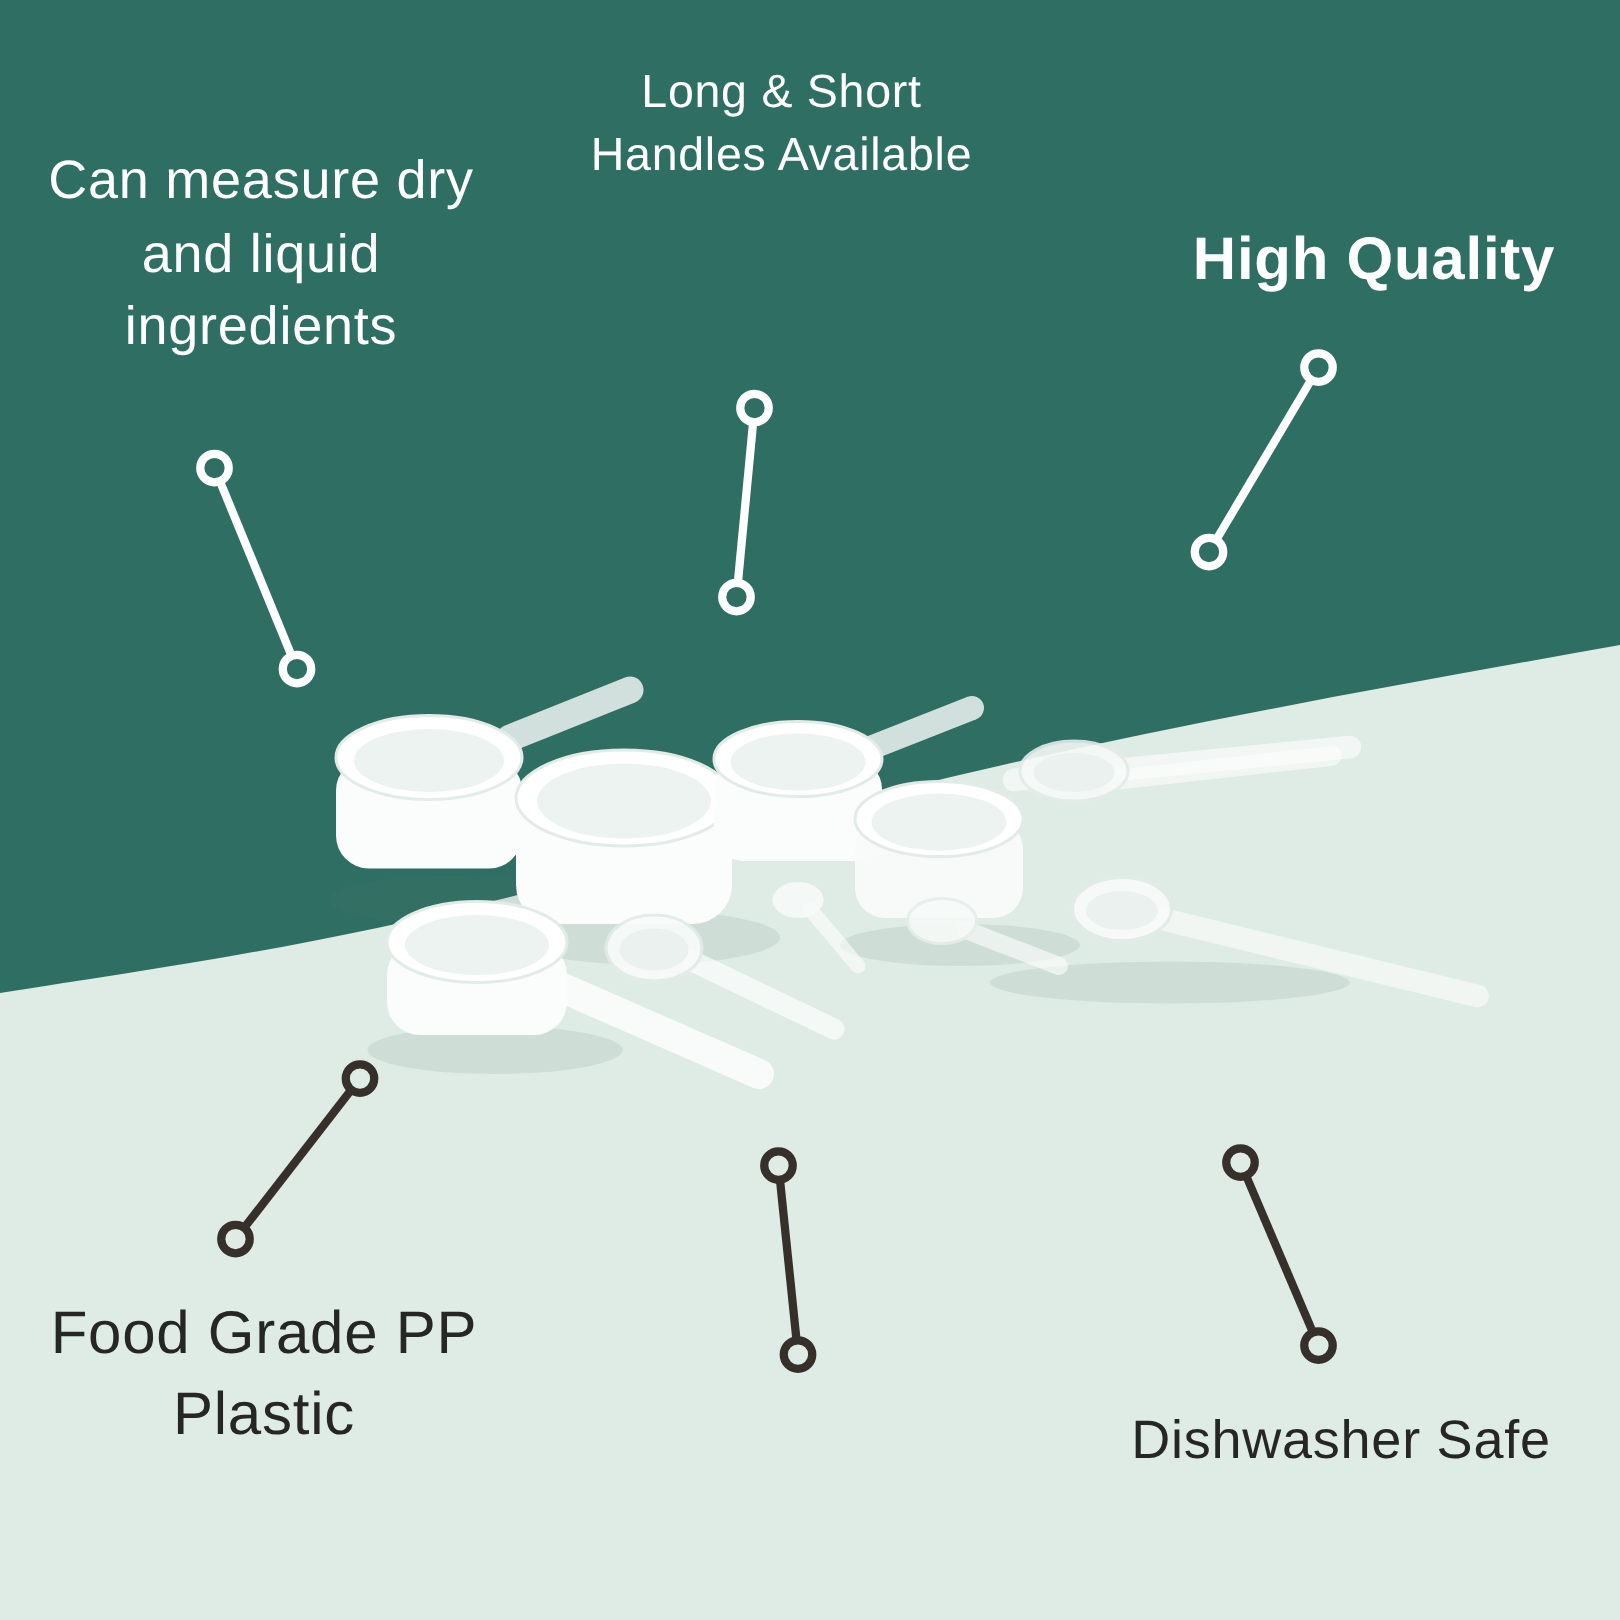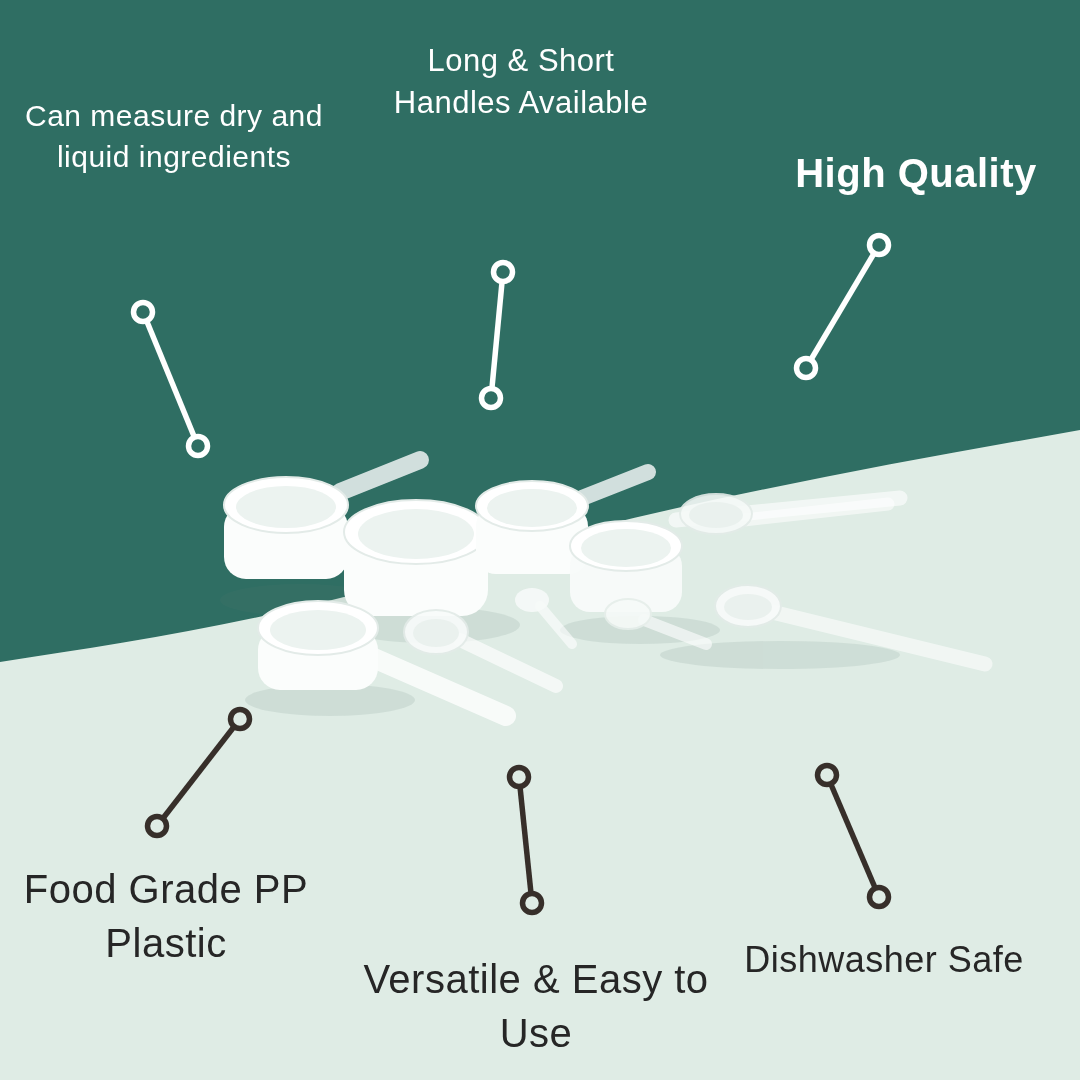--- a/index.html
+++ b/index.html
@@ -21,22 +21,22 @@
   svg.layer{
     position:absolute;left:0;top:0;width:1080px;height:1080px;display:block;
   }
   .callout{
     position:absolute;
     text-align:center;
     letter-spacing:.5px;
     line-height:1.35;
   }
   .callout.light{color:var(--color-text_light);}
-  .callout.dark{color:var(--color-text_dark);}
-  .c-measure   {left:6px;   top:96px;  width:336px; font-size:30px;}
+  .callout.dark{color:var(--color-text_dark);padding-left:10px;}
+  .c-measure   {left:6px;   top:96px;  width:336px; font-size:36px;}
   .c-handles   {left:392px; top:40px;  width:258px; font-size:31px;}
   .c-quality   {left:756px; top:146px; width:320px; font-size:40px;font-weight:bold;}
   .c-foodgrade {left:0px;   top:862px; width:332px; font-size:40px;}
   .c-versatile {left:342px; top:952px; width:388px; font-size:40px;}
   .c-dishwasher{left:700px; top:936px; width:368px; font-size:36px;}
 </style>
 </head>
 <body>
 
 <div class="stage">
@@ -138,17 +138,16 @@
   </svg>
 
   <div class="callout light c-measure">Can measure dry and liquid ingredients</div>
 
   <div class="callout light c-handles">Long &amp; Short Handles Available</div>
 
   <div class="callout light c-quality">High Quality</div>
 
   <div class="callout dark c-foodgrade">Food Grade PP Plastic</div>
 
-  <div class="callout dark c-versatile">Versatile &amp; Easy to Use</div>
 
   <div class="callout dark c-dishwasher">Dishwasher Safe</div>
 
 </div>
 
 </body></html>

